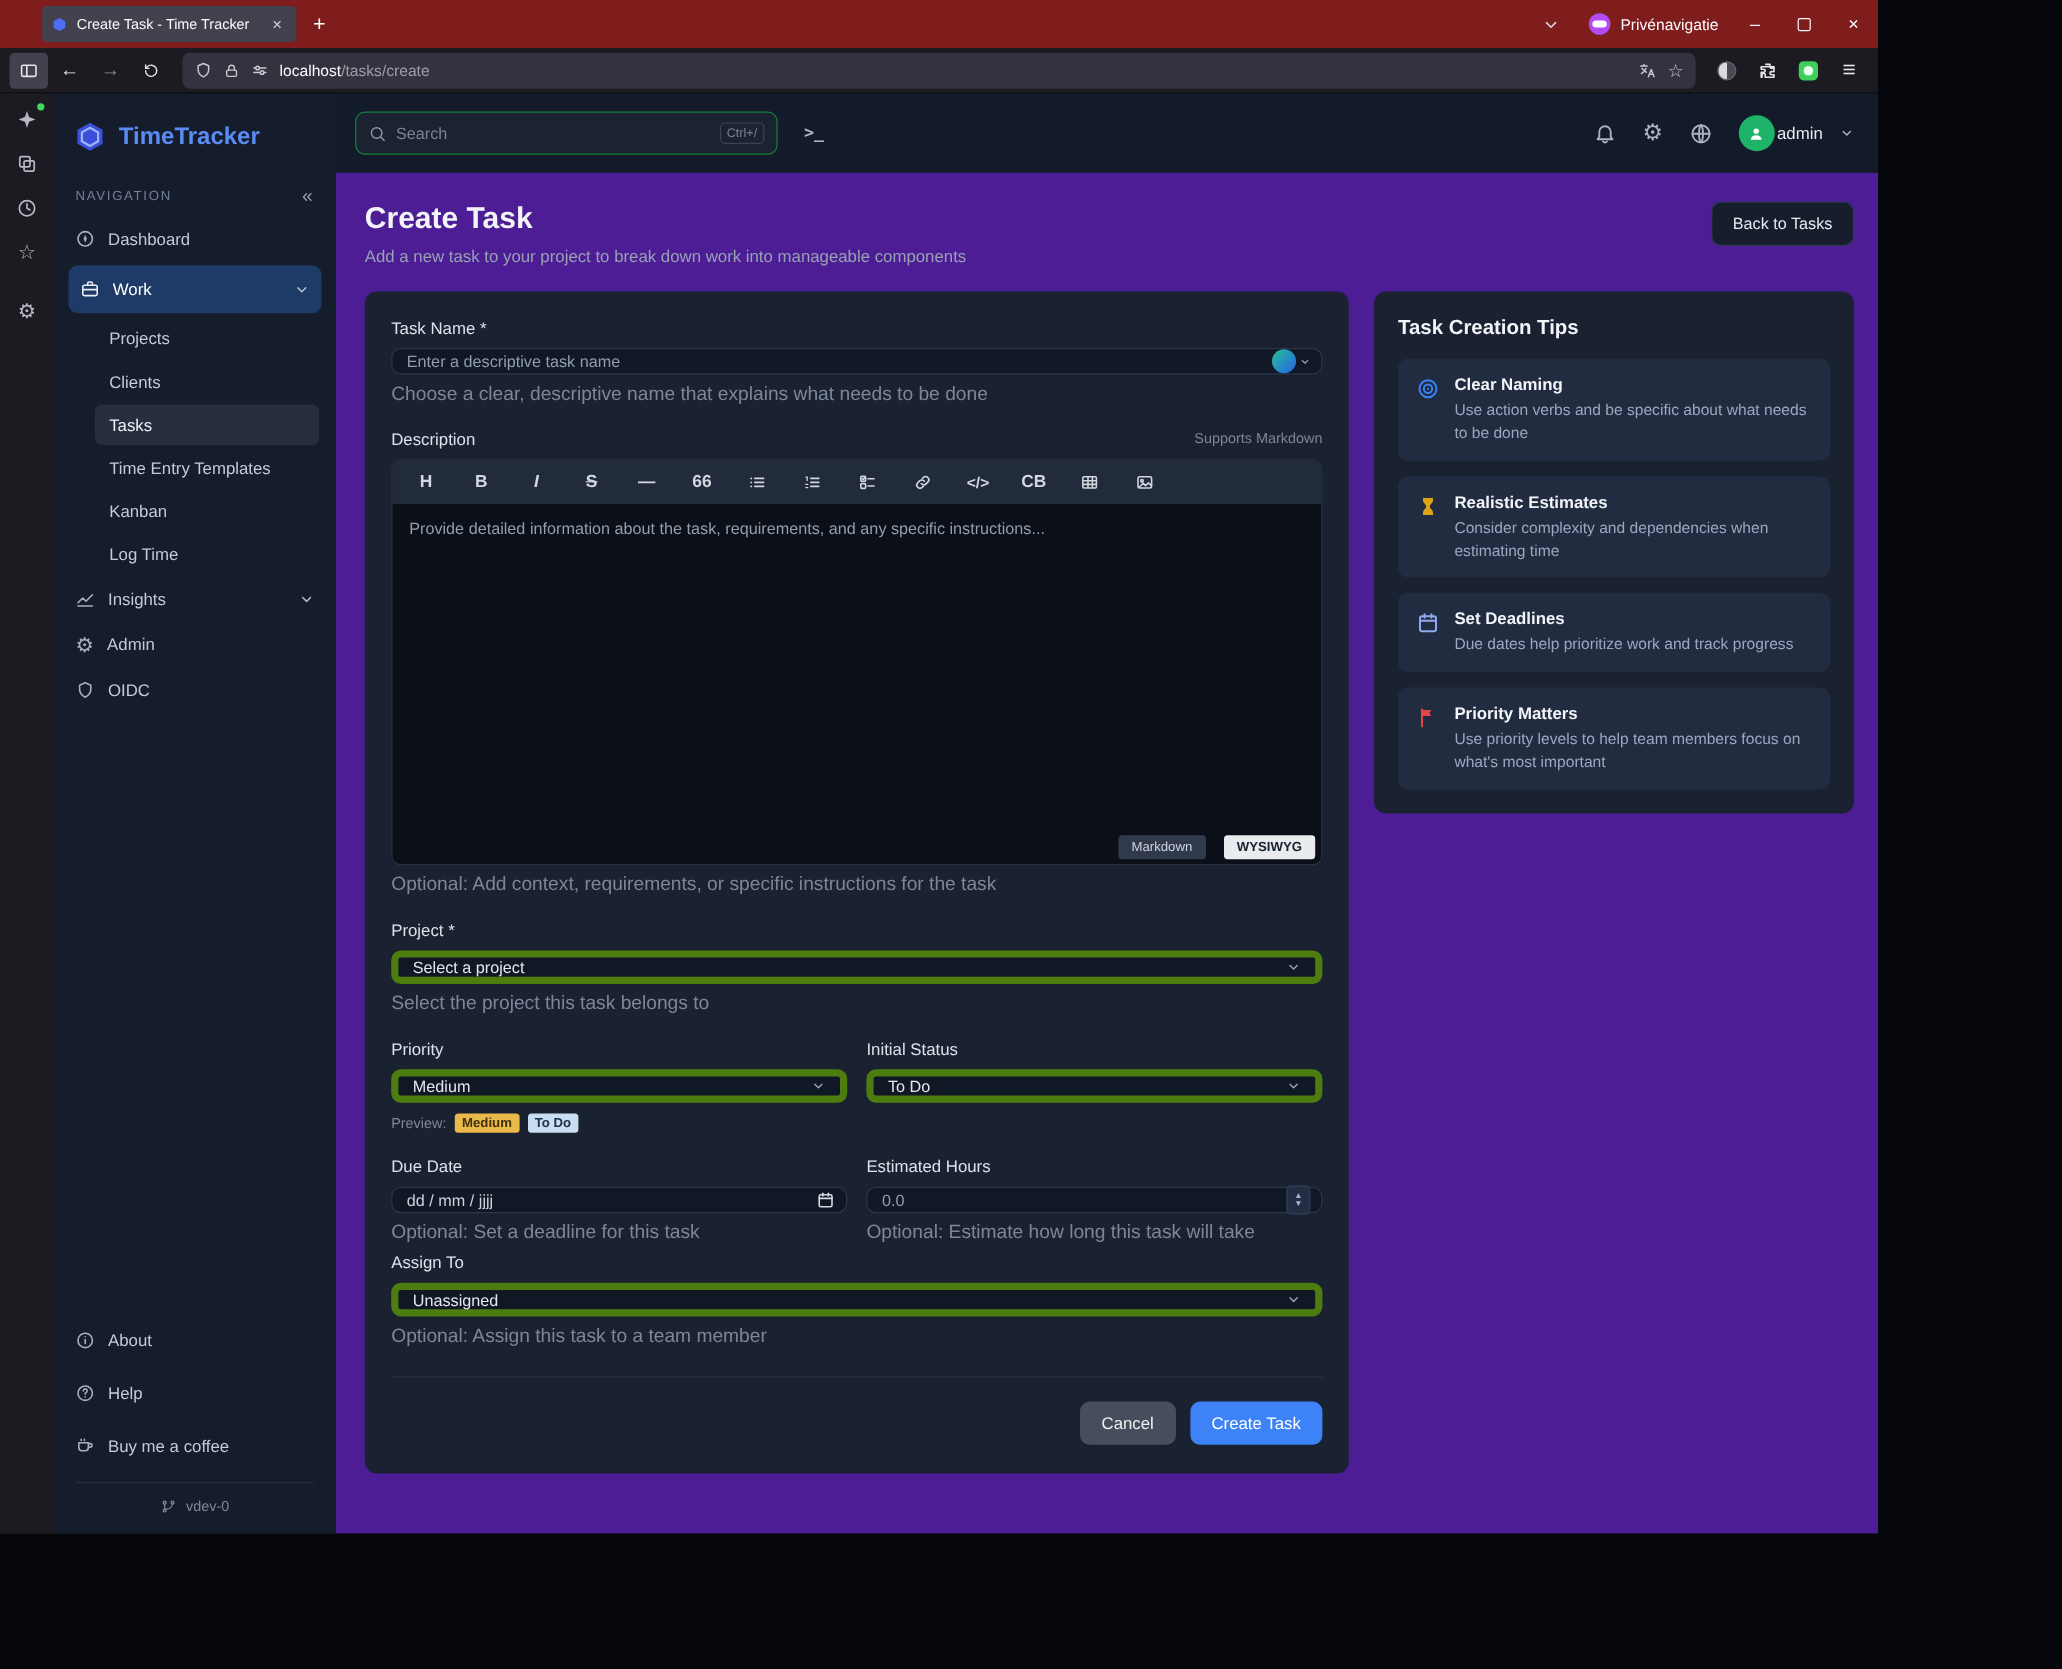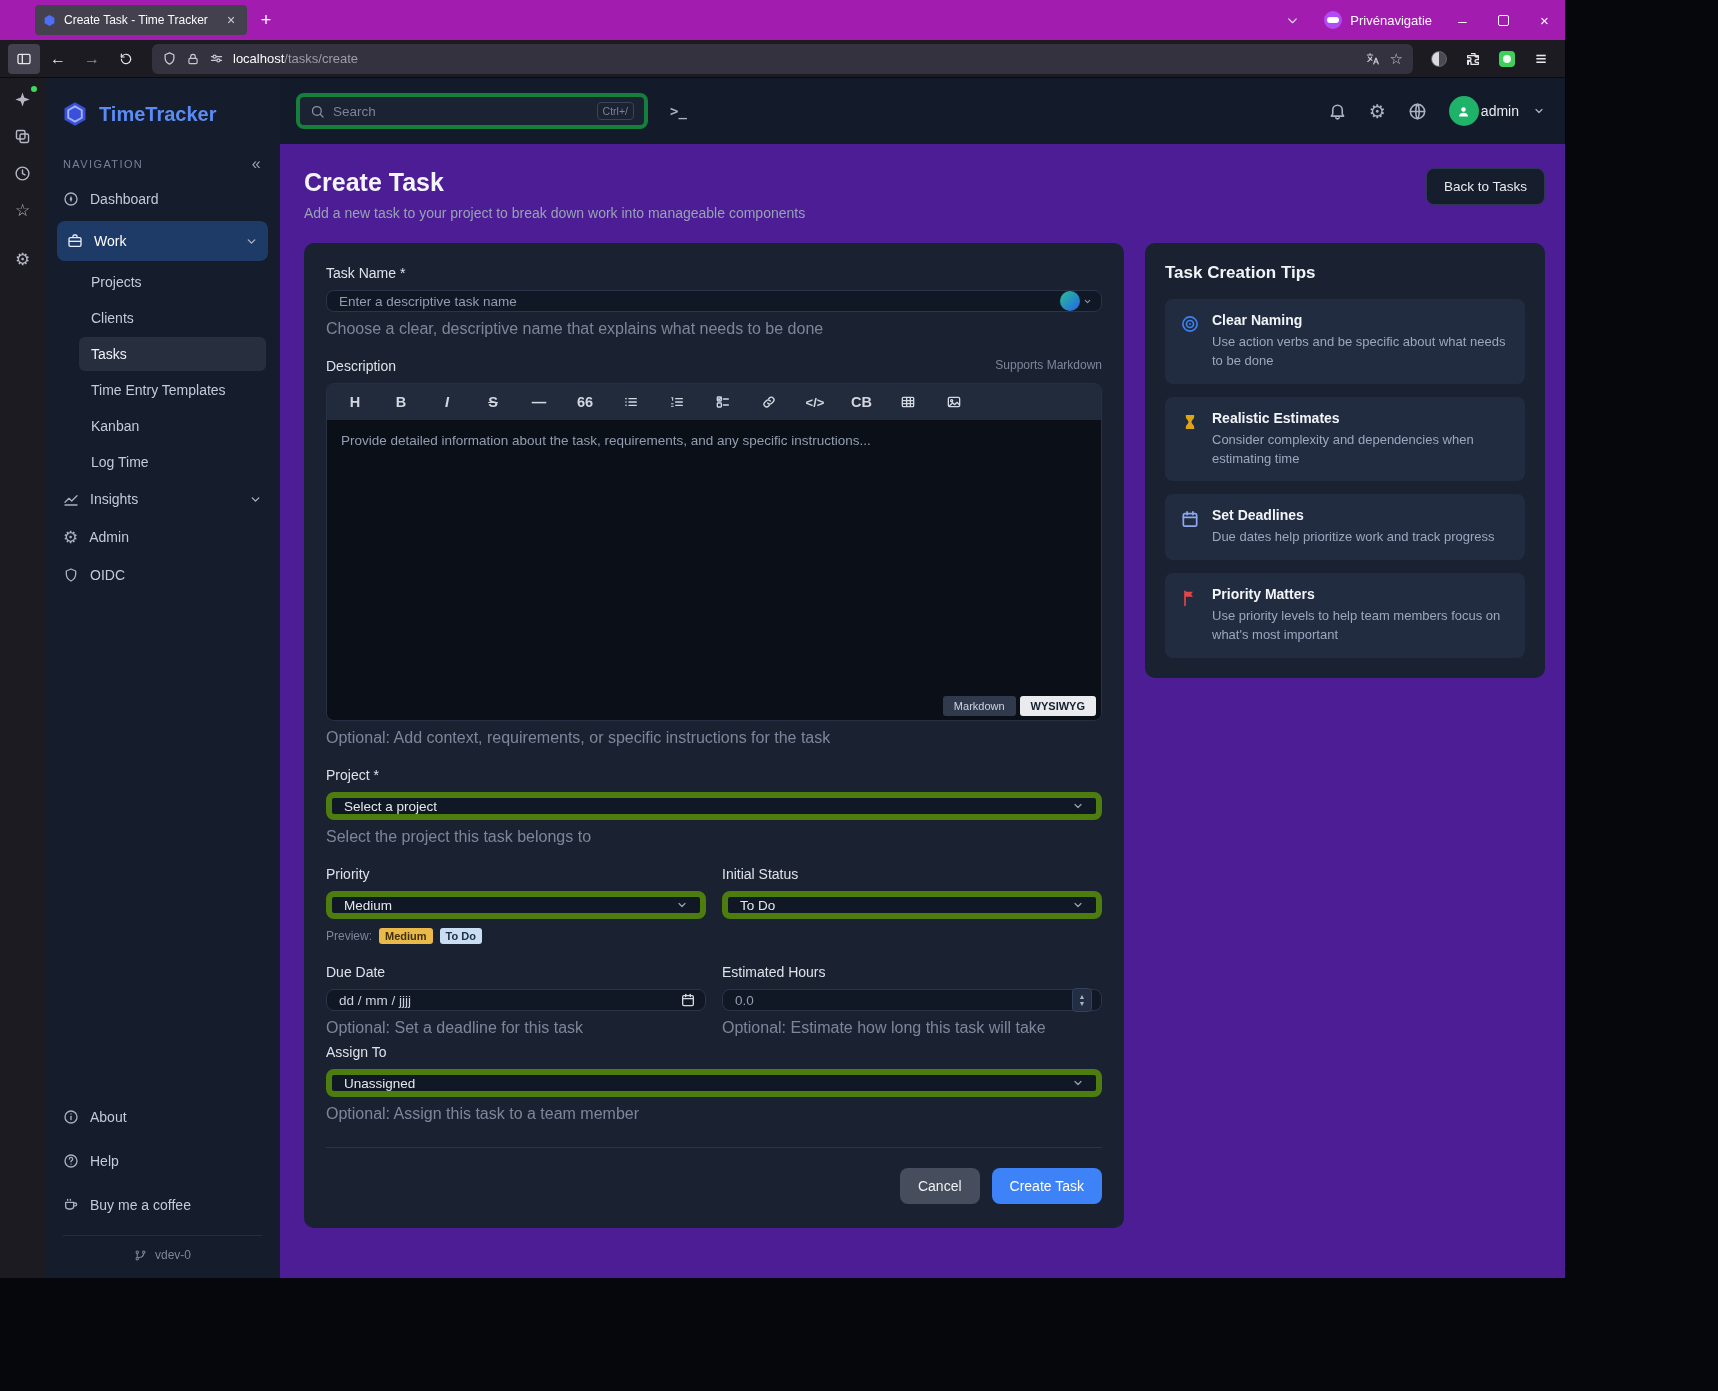--- a/index.html
+++ b/index.html
@@ -4,21 +4,21 @@
 <style>
   *{margin:0;padding:0;box-sizing:border-box}
   html,body{background:#05070c;font-family:"Liberation Sans",sans-serif}
   body{width:1718px;height:1391px;overflow:hidden;position:relative}
   .cx{display:flex;align-items:center;justify-content:center}
   svg{display:block}
 
   
   .window{position:absolute;top:0;left:0;width:1565px;height:1278px;background:#1c1b22;overflow:hidden}
 
-  .titlebar{height:40px;display:flex;align-items:center;background:#a21caf;padding-left:35px}
+  .titlebar{height:40px;display:flex;align-items:center;background:#7f1d1d;padding-left:35px}
   .tab{width:212px;height:30px;background:#42414d;border-radius:4px;display:flex;align-items:center;gap:8px;padding:0 8px;color:#fbfbfe;font-size:12px}
   .tab-title{flex:1;white-space:nowrap;overflow:hidden;text-overflow:ellipsis}
   .tab-close{color:#d0d0d8;font-size:14px;width:16px;text-align:center}
   .newtab-btn{width:30px;height:30px;color:#fbfbfe;font-size:18px;margin-left:4px;border-radius:4px}
   .tb-spacer{flex:1}
   .alltabs-btn{width:28px;height:28px;color:#d7d7df;margin-right:18px}
   .private-badge{display:flex;align-items:center;gap:8px;color:#fbfbfe;font-size:13px;margin-right:10px}
   .mask-icon{width:18px;height:18px;border-radius:50%;background:#b24bf3;position:relative}
   .mask-icon::after{content:"";position:absolute;left:3px;top:6px;width:12px;height:6px;background:#fff;border-radius:3px}
   .win-controls{display:flex;height:40px}
@@ -61,21 +61,21 @@
   .glyph-icon{font-size:17px;line-height:1}
   .side-spacer{flex:1}
   .footer-item{display:flex;align-items:center;gap:11px;height:44px;padding:0 18px;color:#c3cad8;font-size:14px}
   .footer-item .nicon{color:#a7b0c2;display:flex}
   .sidebar-divider{border-top:1px solid #252e40;margin:8px 18px 0}
   .version-row{display:flex;align-items:center;justify-content:center;gap:8px;color:#7e8798;font-size:12px;padding:12px 0 16px}
 
   
   .main{flex:1;display:flex;flex-direction:column;min-width:0}
   .appheader{height:66px;display:flex;align-items:center;background:#131b2a;padding:0 20px 0 16px;gap:22px}
-  .search-box{width:352px;height:36px;background:#1b2232;border:4px solid #15803d;border-radius:8px;display:flex;align-items:center;padding:0 10px;gap:8px}
+  .search-box{width:352px;height:36px;background:#1b2232;border:1px solid #15803d;border-radius:8px;display:flex;align-items:center;padding:0 10px;gap:8px}
   .search-box svg{color:#8a94a8}
   .search-input{flex:1;background:transparent;border:none;outline:none;color:#d6dae2;font-size:13.5px;font-family:"Liberation Sans",sans-serif}
   .search-input::placeholder{color:#7a8496}
   .shortcut-badge{border:1px solid #39435a;border-radius:4px;color:#7a8496;font-size:10.5px;padding:2px 5px;white-space:nowrap}
   .terminal-glyph{color:#aab3c3;font-family:"DejaVu Sans Mono",monospace;font-size:14px;font-weight:bold}
   .header-spacer{flex:1}
   .hicon{color:#aab3c3;display:flex;align-items:center}
   .hicon.glyph-icon{font-size:19px}
   .avatar{width:30px;height:30px;border-radius:50%;display:flex;align-items:center;justify-content:center}
   .user-name{color:#e7eaf0;font-size:14px;margin-left:-12px}
@@ -105,21 +105,21 @@
   .md-hint{font-size:12px;color:#7d8699}
   .editor{border:1px solid #272f42;border-radius:8px;overflow:hidden}
   .editor-toolbar{height:36px;background:#222b3c;display:flex;align-items:center;padding:0 18px;gap:26px}
   .ed-btn{min-width:20px;display:flex;align-items:center;justify-content:center;color:#d2d7e0;font-size:14.5px;font-weight:bold;background:none;border:none;cursor:pointer;font-family:"Liberation Sans",sans-serif}
   .ed-btn.it{font-style:italic}
   .ed-btn.st{text-decoration:line-through}
   .ed-btn svg{color:#d2d7e0}
   .editor-body{height:300px;background:#0b0f17;position:relative}
   .editor-ta{position:absolute;inset:0;background:transparent;border:none;outline:none;resize:none;padding:13px 14px;color:#dfe4ec;font-size:13.5px;font-family:"Liberation Sans",sans-serif}
   .editor-ta::placeholder{color:#939eb1}
-  .editor-footer{position:absolute;right:5px;bottom:4px;display:flex;gap:4px}
+  .editor-footer{position:absolute;right:5px;bottom:4px;display:flex;gap:15px}
   .mode-btn{font-size:11px;padding:4px 11px;border:none;cursor:pointer;font-family:"Liberation Sans",sans-serif}
   .mode-markdown{background:#313a4d;color:#cdd3de;border-radius:3px}
   .mode-wysiwyg{background:#e9ebef;color:#16202e;font-weight:bold;border-radius:3px}
 
   .select{height:28px;background:#101826;border:6px solid #4d7c0f;border-radius:8px;display:flex;align-items:center;justify-content:space-between;padding:0 12px;color:#e5e7eb;font-size:13.5px;cursor:pointer}
   .select svg{color:#9aa3b5}
   .two-col{display:grid;grid-template-columns:1fr 1fr;gap:16px}
 
   .preview-row{display:flex;align-items:center;gap:7px;font-size:12px;color:#7d8699;margin-top:9px}
   .badge{font-size:11px;font-weight:bold;padding:2px 6px;border-radius:3px}

